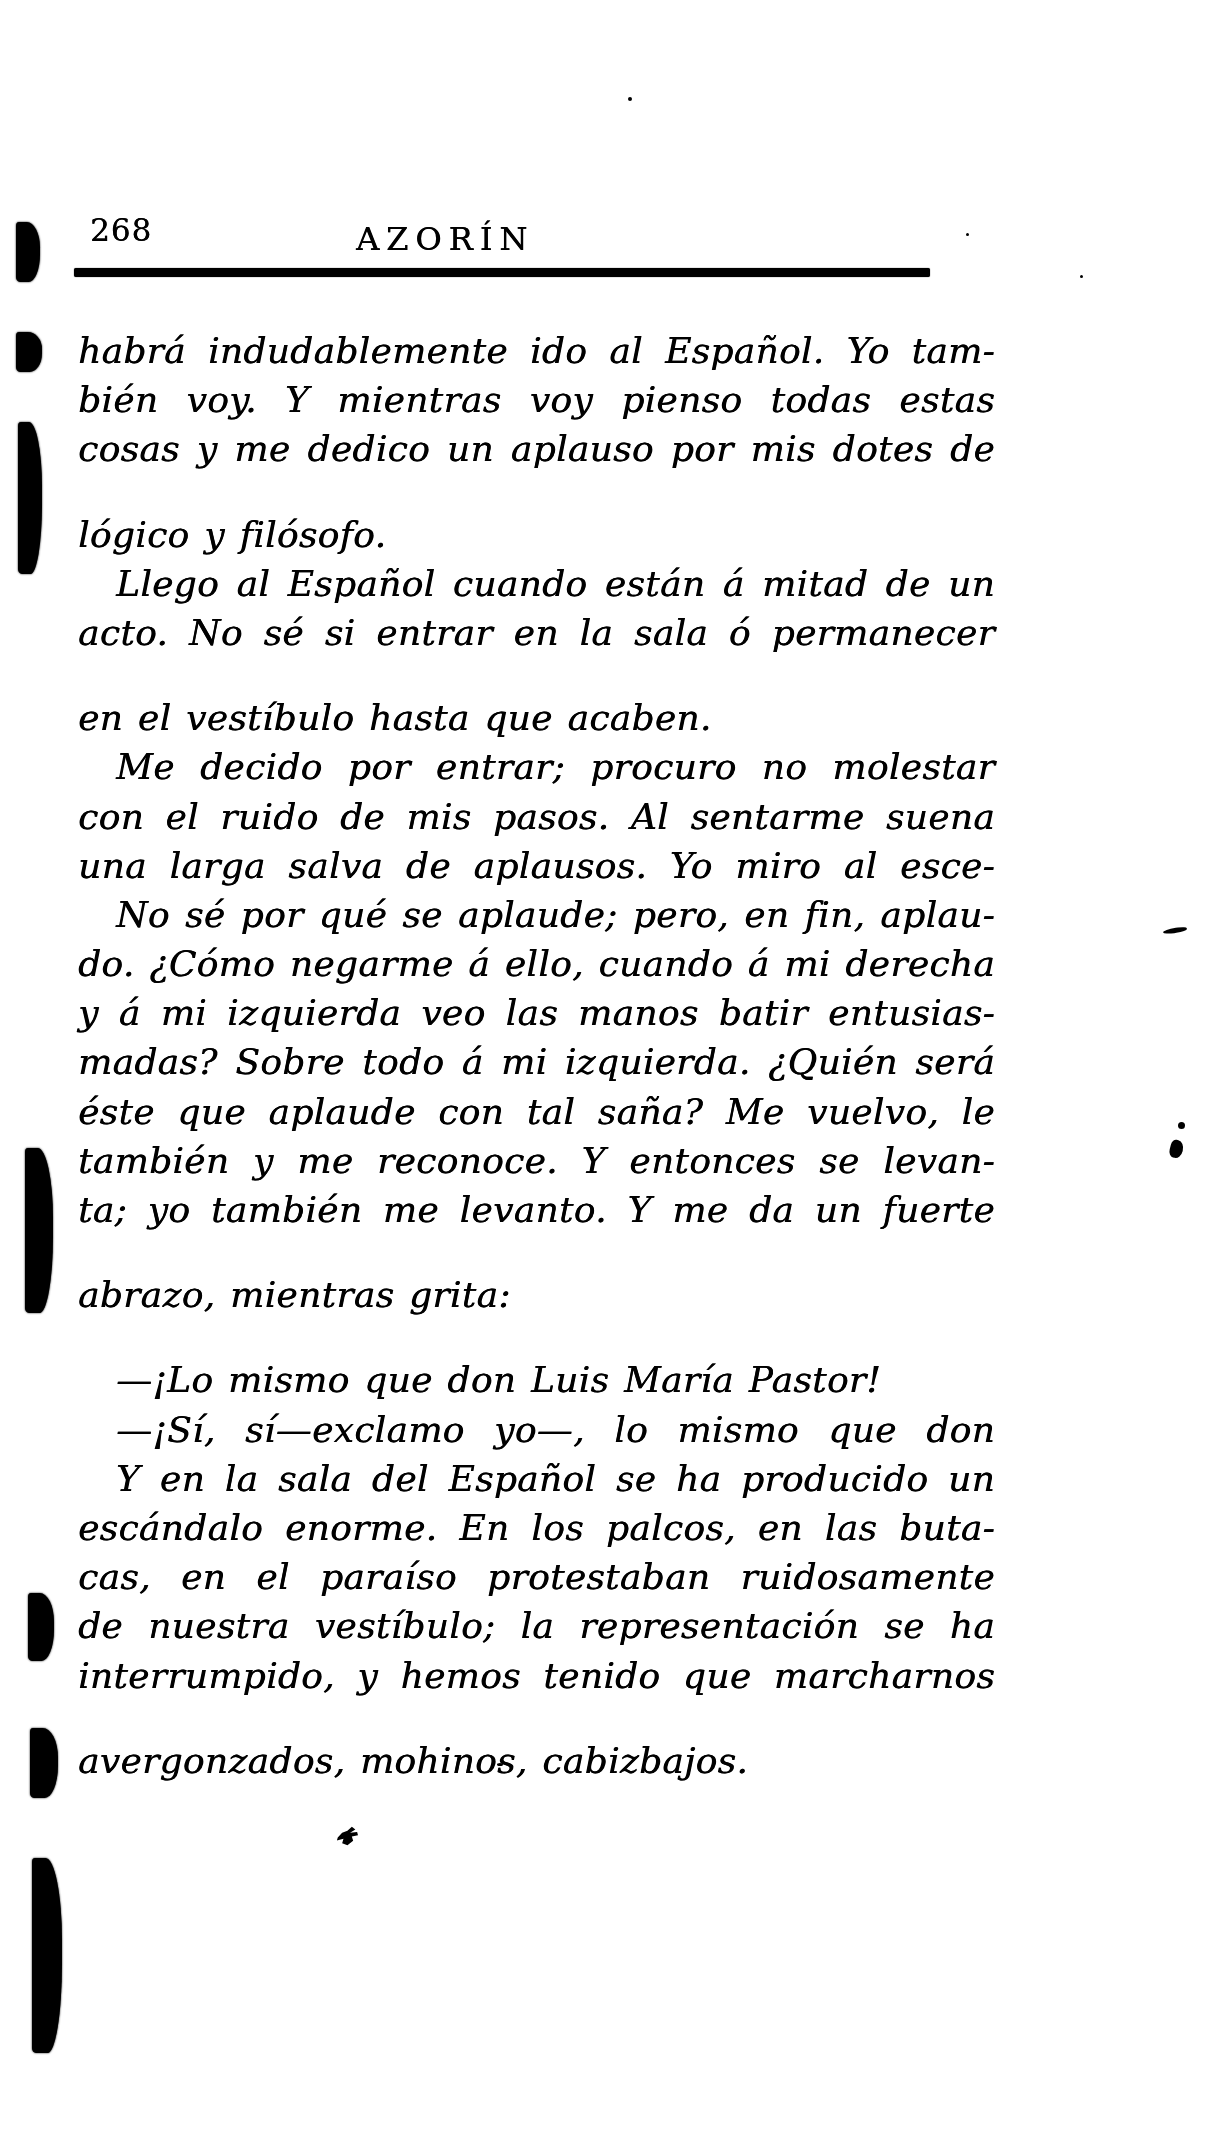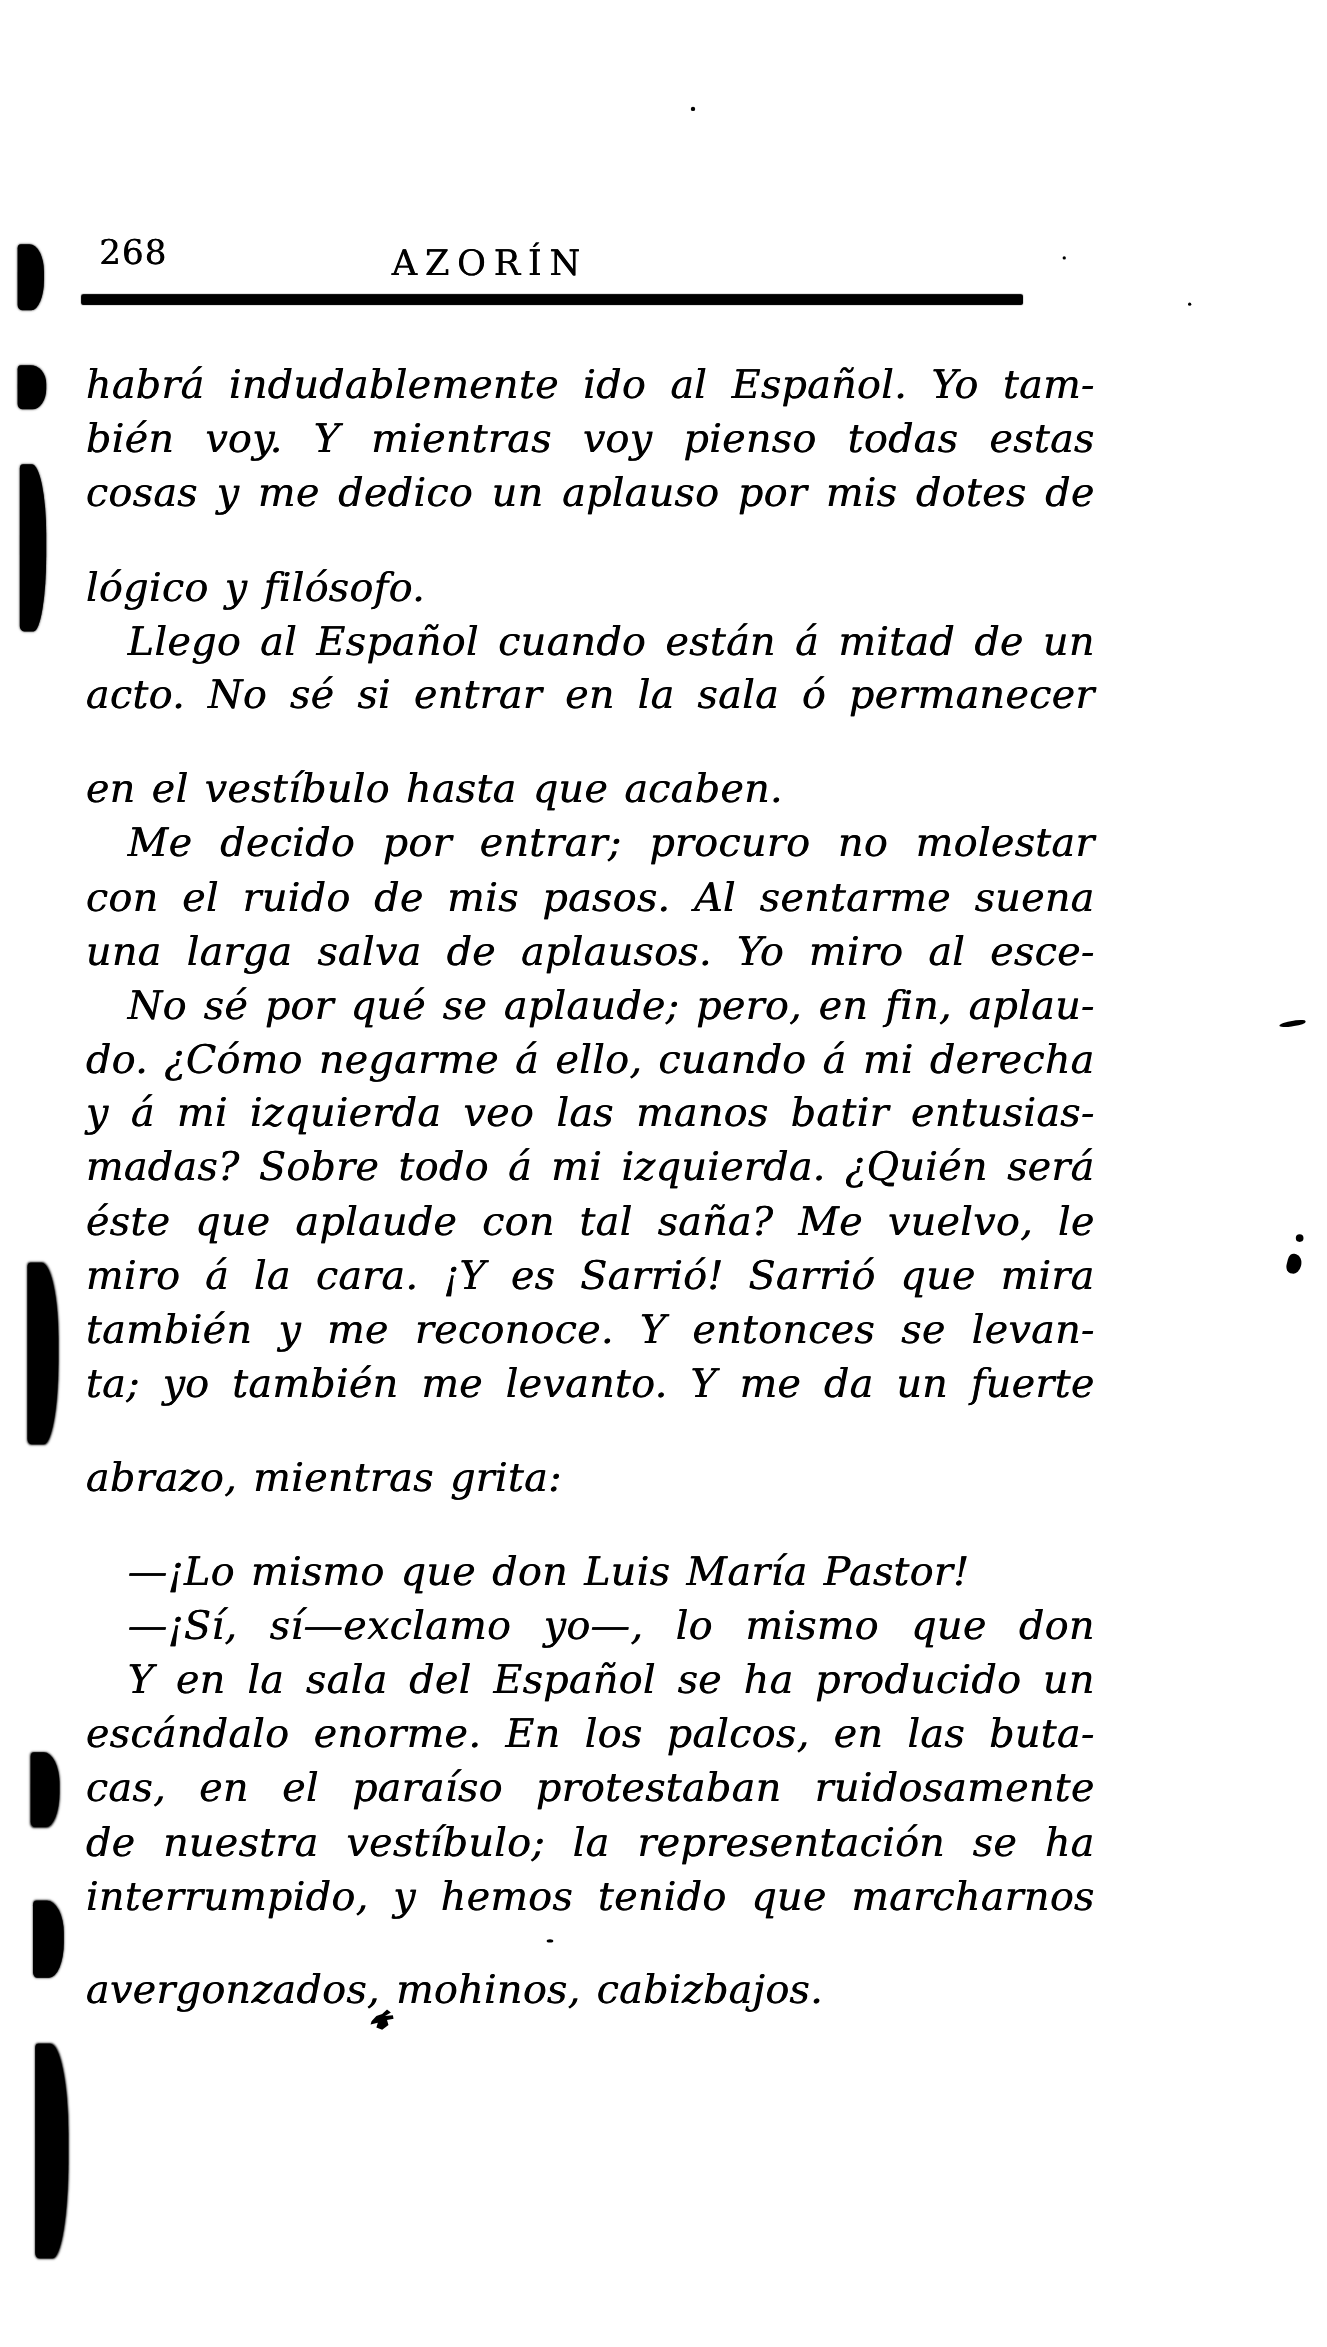--- a/index.html
+++ b/index.html
@@ -141,21 +141,20 @@
       <div class="line">acto. No sé si entrar en la sala ó permanecer</div>
       <div class="line last">en el vestíbulo hasta que acaben.</div>
       <div class="line indent">Me decido por entrar; procuro no molestar</div>
       <div class="line">con el ruido de mis pasos. Al sentarme suena</div>
       <div class="line">una larga salva de aplausos. Yo miro al esce-</div>
       <div class="line indent">No sé por qué se aplaude; pero, en fin, aplau-</div>
       <div class="line">do. ¿Cómo negarme á ello, cuando á mi derecha</div>
       <div class="line">y á mi izquierda veo las manos batir entusias-</div>
       <div class="line">madas? Sobre todo á mi izquierda. ¿Quién será</div>
       <div class="line">éste que aplaude con tal saña? Me vuelvo, le</div>
-      <div class="line">miro á la cara. ¡Y es Sarrió! Sarrió que mira</div>
       <div class="line">también y me reconoce. Y entonces se levan-</div>
       <div class="line">ta; yo también me levanto. Y me da un fuerte</div>
       <div class="line last">abrazo, mientras grita:</div>
       <div class="line indent last">—¡Lo mismo que don Luis María Pastor!</div>
       <div class="line indent">—¡Sí, sí—exclamo yo—, lo mismo que don</div>
       <div class="line indent">Y en la sala del Español se ha producido un</div>
       <div class="line">escándalo enorme. En los palcos, en las buta-</div>
       <div class="line">cas, en el paraíso protestaban ruidosamente</div>
       <div class="line">de nuestra vestíbulo; la representación se ha</div>
       <div class="line">interrumpido, y hemos tenido que marcharnos</div>

